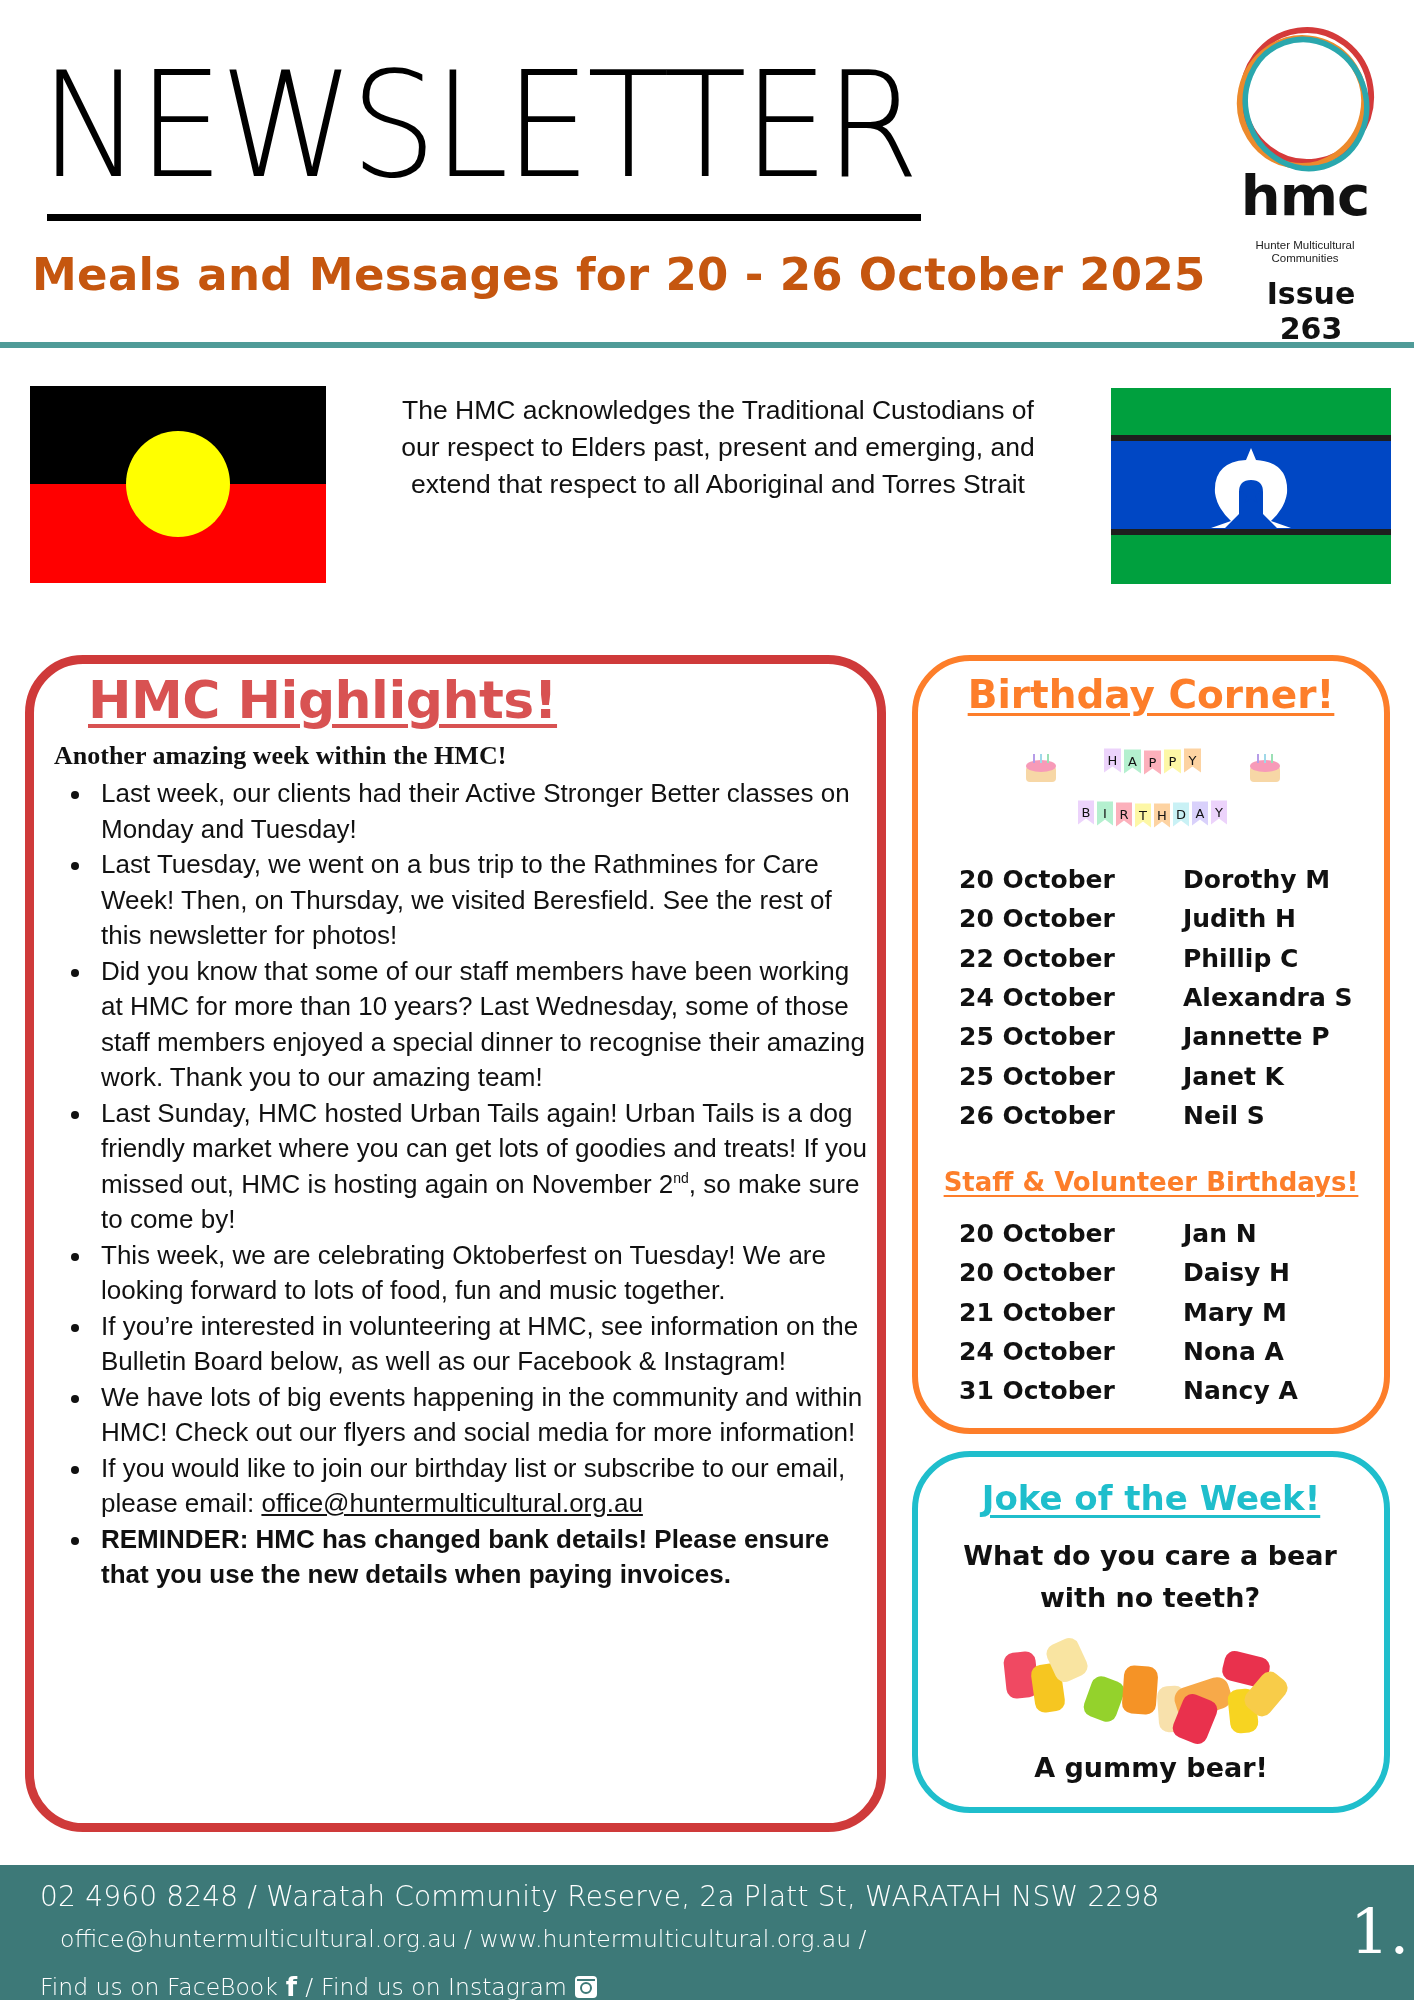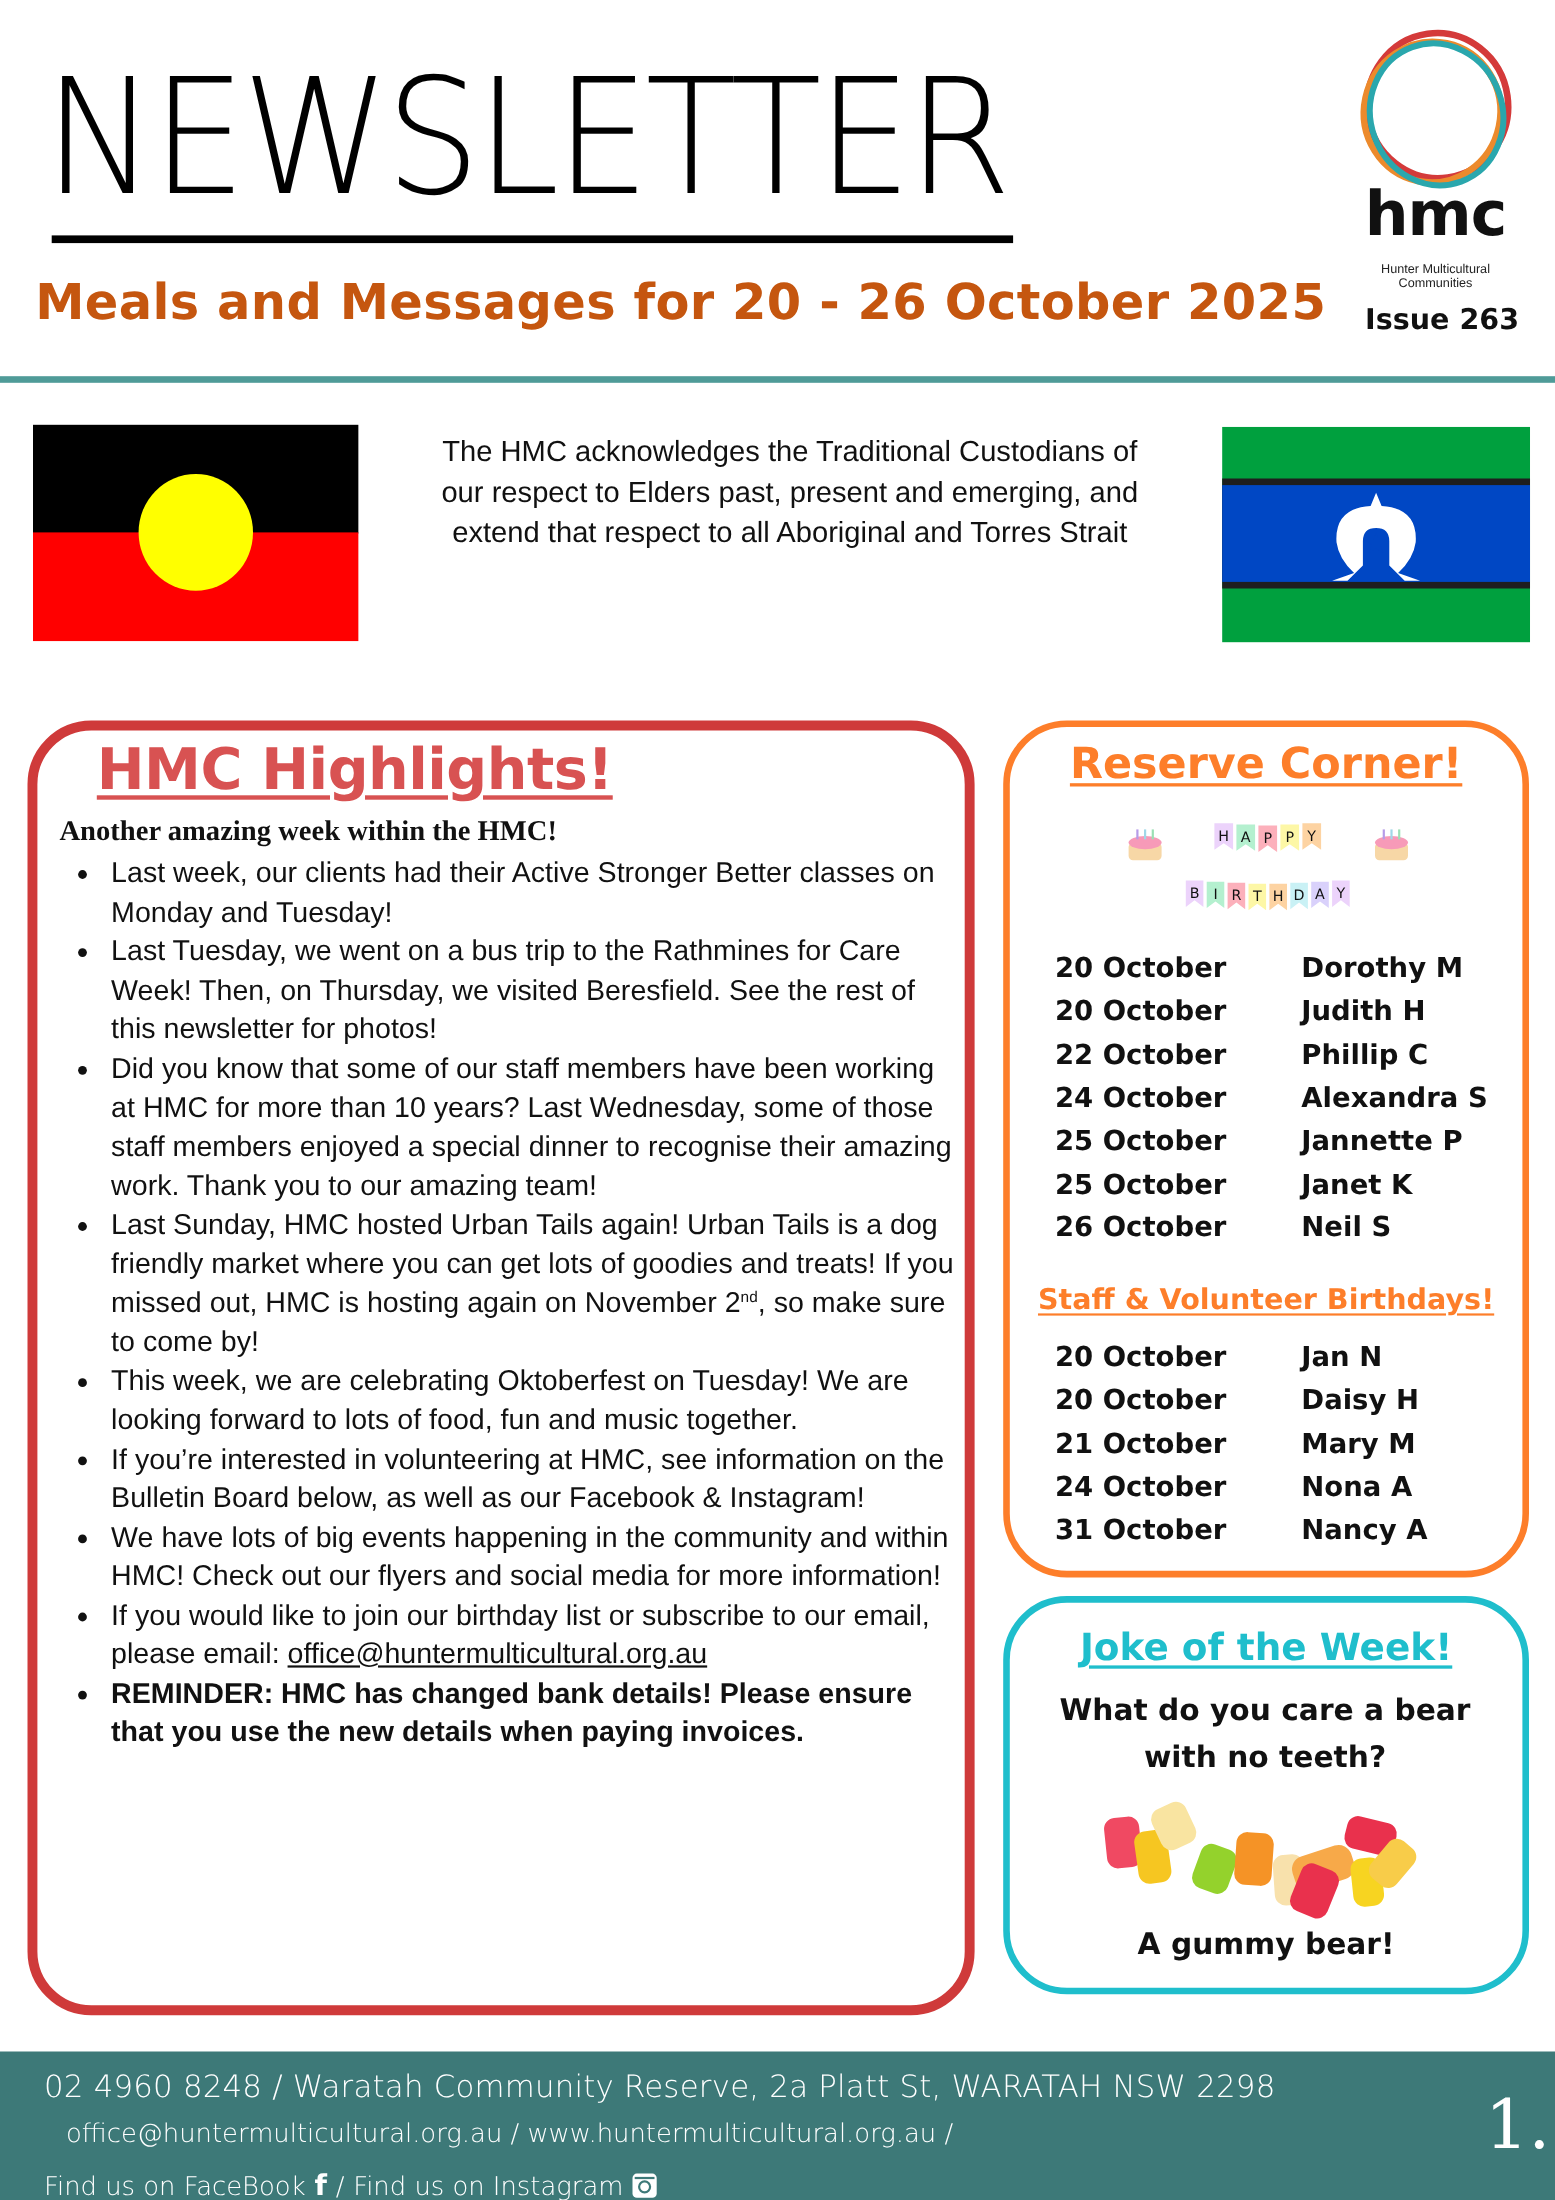--- a/index.html
+++ b/index.html
@@ -26,21 +26,21 @@
       position: absolute; left: 0; top: 142px; width: 146px; text-align: center;
       font-family: "DejaVu Sans", sans-serif; font-weight: bold; font-size: 56px;
       line-height: 1; letter-spacing: -1px; color: #111;
     }
     .logo-tag {
       position: absolute; left: 0; top: 202px; width: 146px; text-align: center;
       font-family: "Liberation Sans", sans-serif; font-size: 11.5px; line-height: 13px; color: #222; margin-top: 11px;
     }
     .issue {
       position: absolute; left: 1238px; top: 276px; width: 146px; text-align: center;
-      font-family: "DejaVu Sans", sans-serif; font-weight: bold; font-size: 26px; color: #111;
+      font-family: "DejaVu Sans", sans-serif; font-weight: bold; font-size: 30px; color: #111;
     }
     .teal-rule { position: absolute; left: 0; top: 342px; width: 1414px; height: 6px; background: #4f9b98; }
 
     
     .flag-aboriginal { position: absolute; left: 30px; top: 386px; width: 296px; height: 197px; }
     .flag-tsi { position: absolute; left: 1111px; top: 388px; width: 280px; height: 196px; }
     .ack {
       position: absolute; left: 338px; top: 392px; width: 760px; text-align: center;
       font-family: "Liberation Sans", sans-serif; font-size: 26.5px; line-height: 37px; color: #111;
     }
@@ -195,21 +195,21 @@
   <li><span>Did you know that some of our staff members have been working at HMC for more than 10 years? Last Wednesday, some of those staff members enjoyed a special dinner to recognise their amazing work. Thank you to our amazing team!</span></li>
   <li><span>Last Sunday, HMC hosted Urban Tails again! Urban Tails is a dog friendly market where you can get lots of goodies and treats! If you missed out, HMC is hosting again on November 2</span><sup>nd</sup><span>, so make sure to come by!</span></li>
   <li><span>This week, we are celebrating Oktoberfest on Tuesday! We are looking forward to lots of food, fun and music together.</span></li>
   <li><span>If you’re interested in volunteering at HMC, see information on the Bulletin Board below, as well as our Facebook &amp; Instagram!</span></li>
   <li><span>We have lots of big events happening in the community and within HMC! Check out our flyers and social media for more information!</span></li>
   <li><span>If you would like to join our birthday list or subscribe to our email, please email: </span><a class="email-link">office@huntermulticultural.org.au</a></li>
   <li class="bold"><span>REMINDER: HMC has changed bank details! Please ensure that you use the new details when paying invoices.</span></li>
 </ul>
 
 <div class="box-birthday"></div>
-<div class="bd-title">Reserve Corner!</div>
+<div class="bd-title">Birthday Corner!</div>
 
 <svg class="banner" id="banner" viewBox="0 0 270 100">
   <g transform="translate(8,14)">
     <rect x="0" y="12" width="30" height="16" rx="4" fill="#f7d7a6"></rect>
     <ellipse cx="15" cy="12" rx="15" ry="6" fill="#f79ab8"></ellipse>
     <rect x="7" y="0" width="2" height="9" fill="#b69ce8"></rect>
       <rect x="14" y="0" width="2" height="9" fill="#9fd8e8"></rect>
       <rect x="21" y="0" width="2" height="9" fill="#9be0b5"></rect>
   </g>
   <g transform="translate(232,14)">

